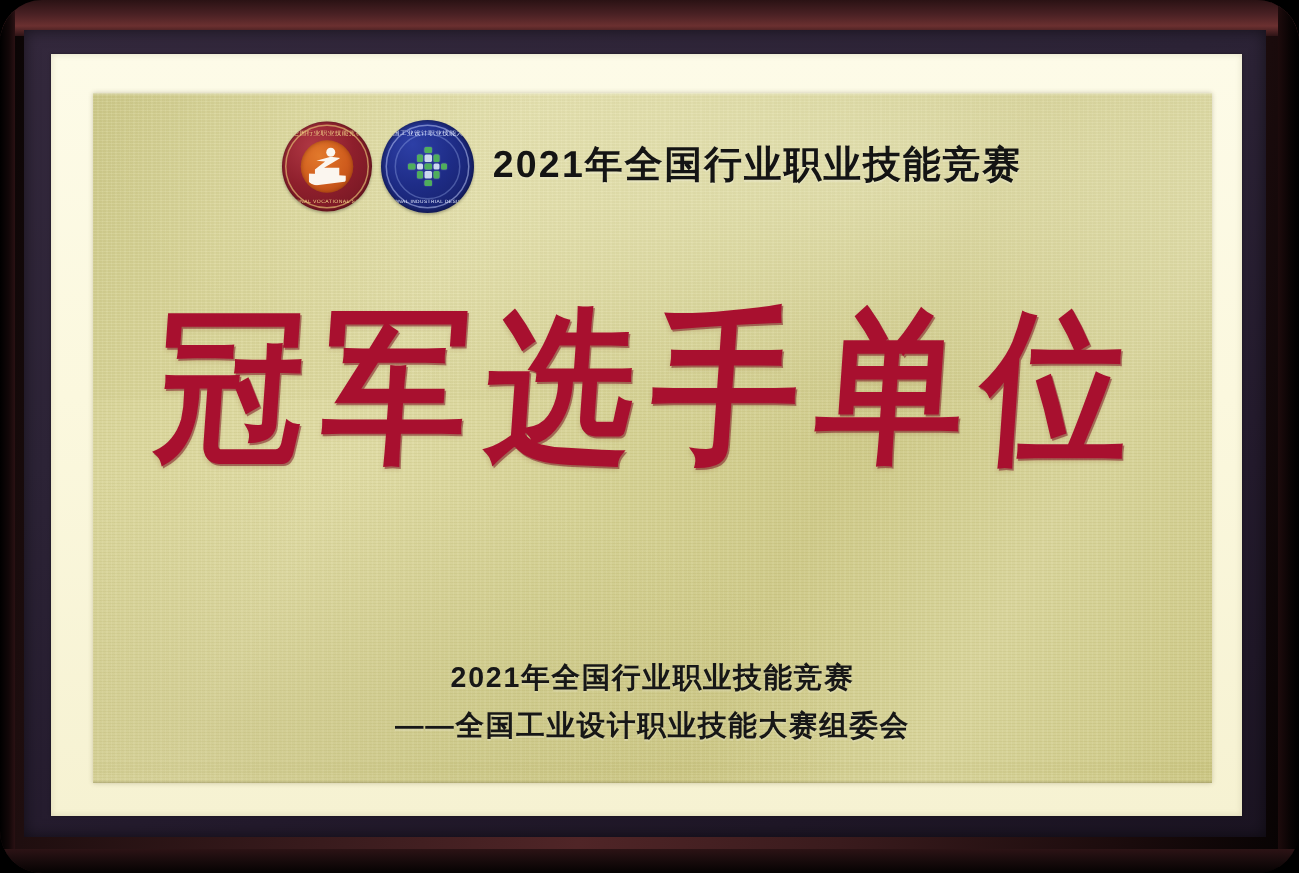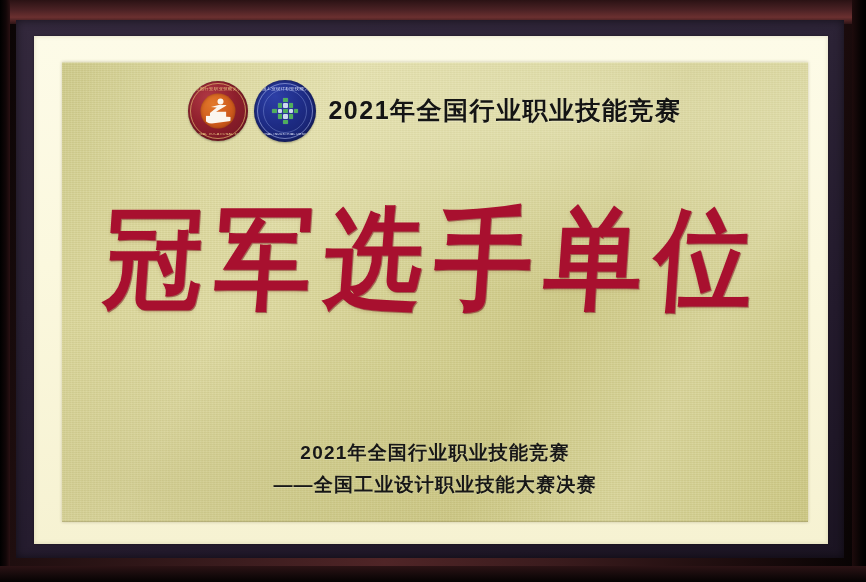--- a/index.html
+++ b/index.html
@@ -12,20 +12,21 @@
     font-family: "Liberation Sans", "DejaVu Sans", sans-serif;
   }
 
   
   #plaque-root {
     position: relative;
     width: 866px;
     height: 582px;
     overflow: hidden;
     background: #0a0506;
+    border-radius: 28px;
   }
 
   
   .frame-outer {
     position: absolute;
     inset: 0;
     background:
       linear-gradient(100deg, #070303 0%, #1d0d0e 10%, #3b1c1e 34%, #502527 50%, #3a1b1d 68%, #1a0b0c 88%, #050202 100%);
   }
   .frame-bevel-top {
@@ -358,17 +359,17 @@
       <div class="header-lines">
         <div class="header-line">2021年全国行业职业技能竞赛</div>
       </div>
 
     </div>
 
     <div class="calligraphy">冠军选手单位</div>
 
     <div class="footer">
       <div class="footer-line">2021年全国行业职业技能竞赛</div>
-      <div class="footer-line">——全国工业设计职业技能大赛决赛</div>
+      <div class="footer-line">——全国工业设计职业技能大赛组委会</div>
     </div>
 
   </div>
 </div>
 
 </body></html>

